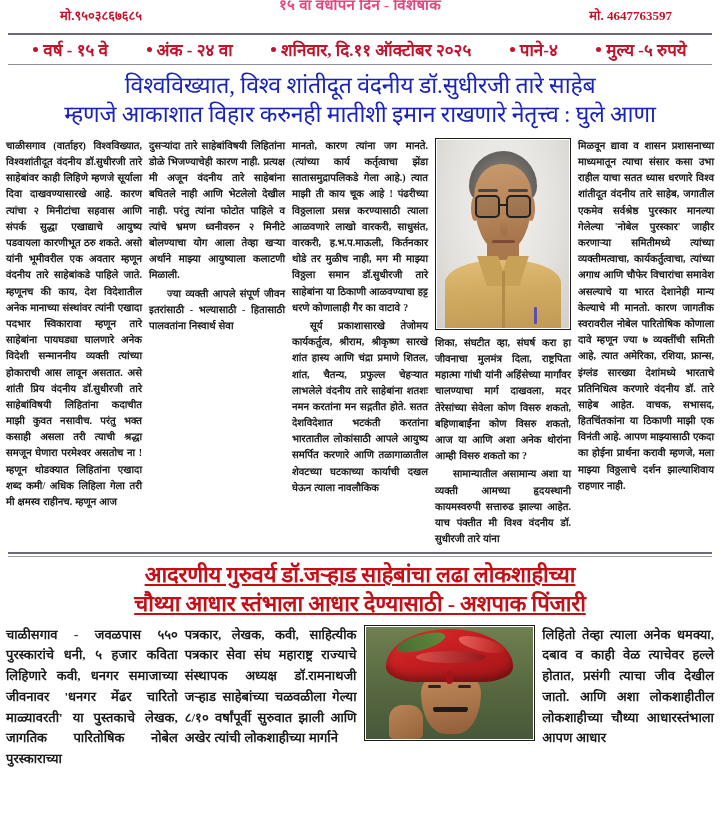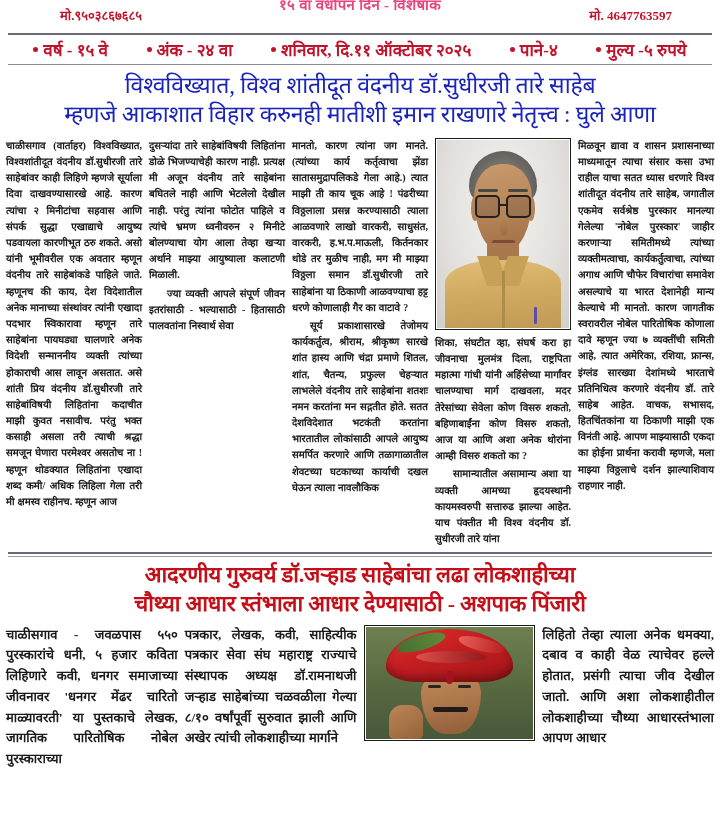--- a/index.html
+++ b/index.html
@@ -208,20 +208,21 @@
 
   
   .headline-red {
     color: #c40f18;
     text-align: center;
     font-weight: bold;
     font-size: 22px;
     line-height: 1.3;
     padding: 4px 8px 3px 8px;
     letter-spacing: -0.2px;
+    text-decoration: underline;
   }
   .headline-red .line2 { display: block; }
 
   .sep-double { margin: 3px 8px 0 8px; }
   .sep-double .a { height: 2px; background: #6a6a78; }
   .sep-double .b { height: 1px; background: #9a9aa6; margin-top: 2px; }
 
   .bottom-article { padding: 3px 6px 0 6px; }
   .bottom-article .col { font-size: 13px; line-height: 1.6; }
 </style>

